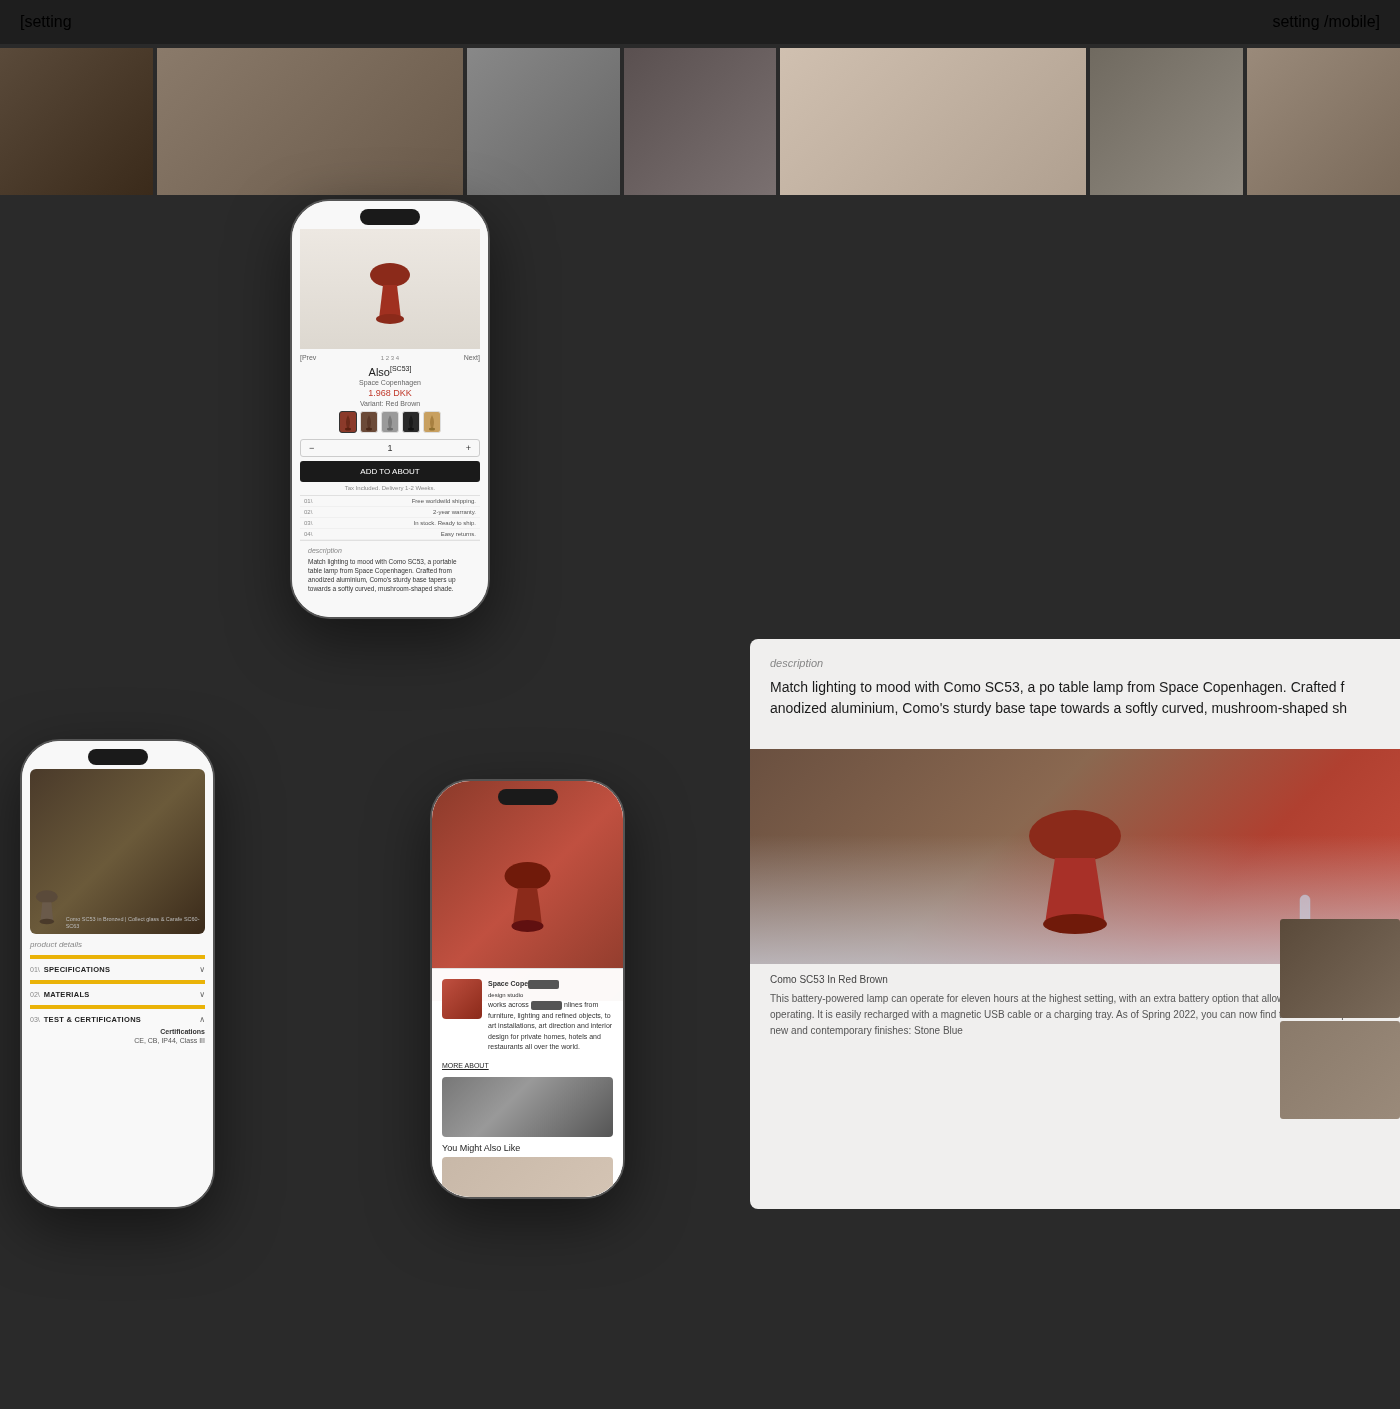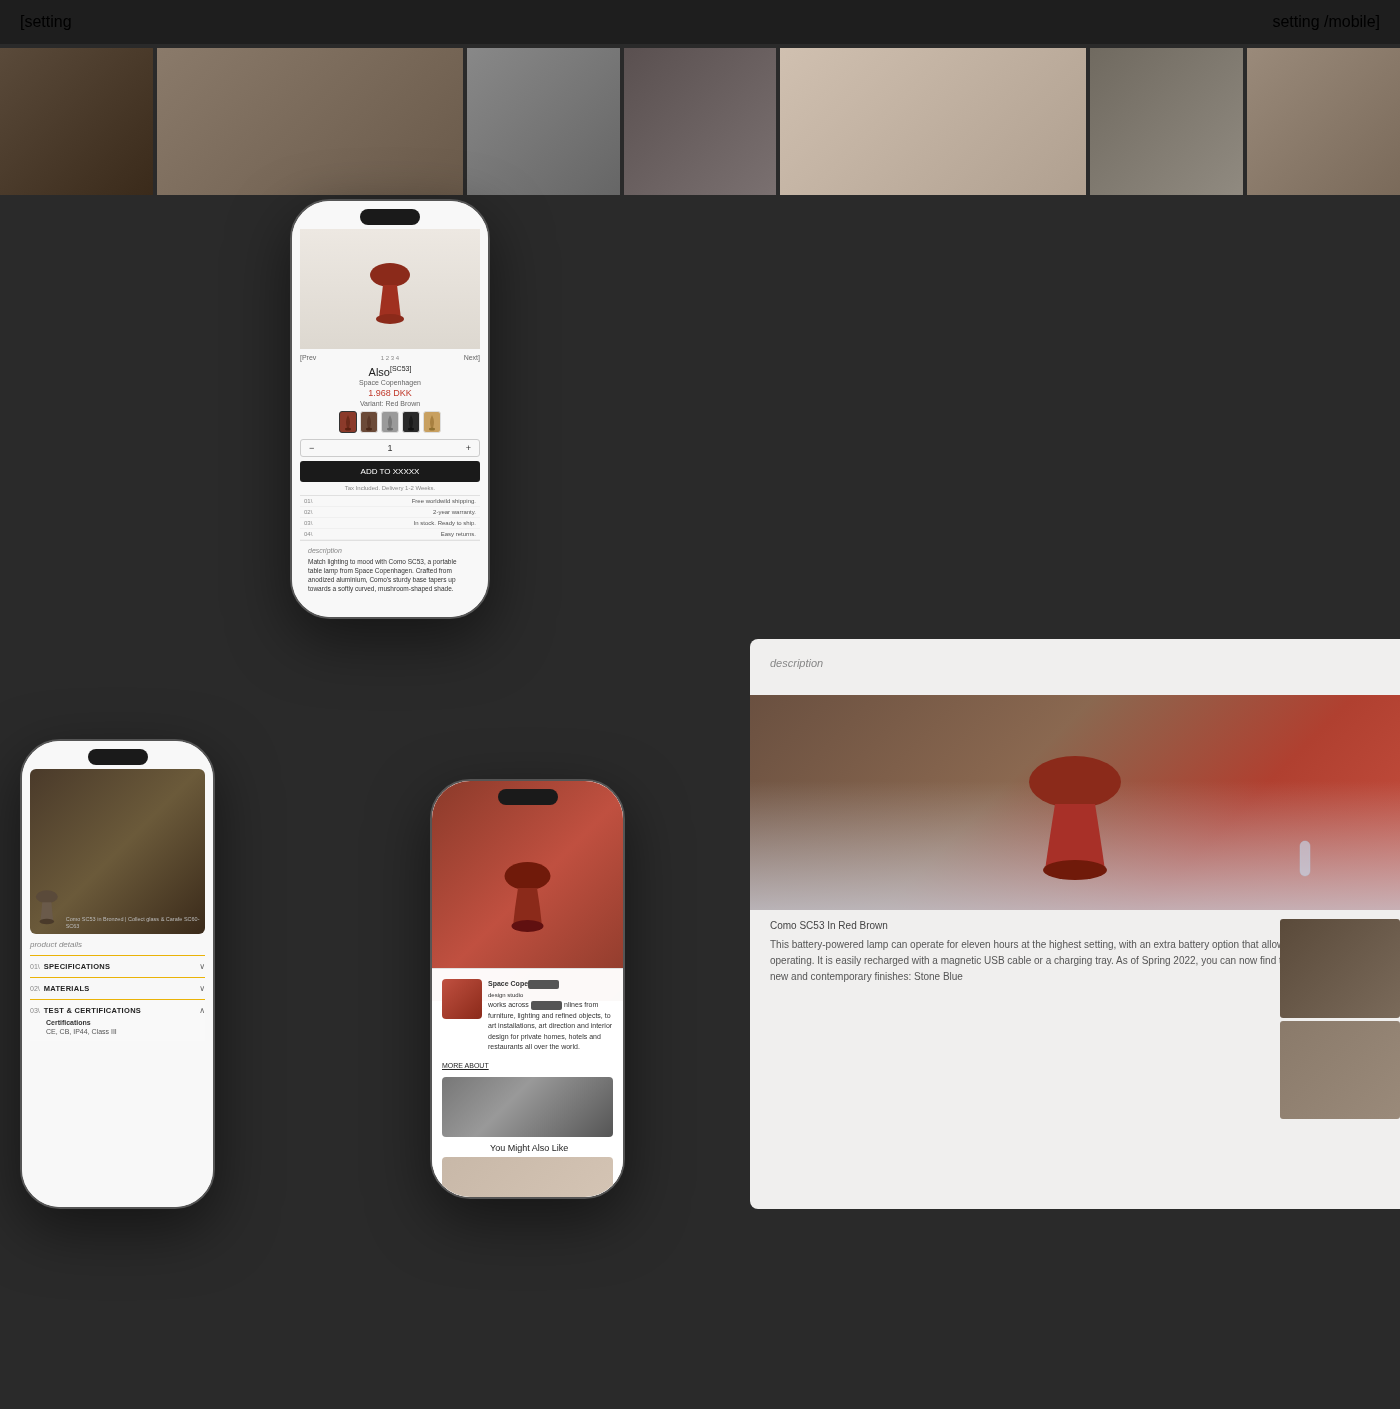--- a/index.html
+++ b/index.html
@@ -241,22 +241,23 @@
     }
 
     .product-details-header {
       font-size: 8px;
       font-style: italic;
       color: #888;
       margin-bottom: 6px;
     }
 
     .accordion-item {
-      border-top: 1px solid #eab308;
+      border-top: 4px solid #eab308;
       padding: 6px 0;
+      text-align: right;
     }
     .accordion-header {
       display: flex;
       justify-content: space-between;
       align-items: center;
       cursor: pointer;
     }
     .accordion-num {
       font-size: 7px;
       color: #888;
@@ -333,21 +334,20 @@
       background: linear-gradient(135deg, #888 0%, #666 100%);
       border-radius: 4px;
       margin-bottom: 6px;
     }
 
     .you-might-also {
       font-size: 9px;
       font-weight: 500;
       color: #222;
       margin-bottom: 4px;
-      margin-left: 48px;
     }
 
     .also-img {
       width: 100%;
       height: 70px;
       background: linear-gradient(135deg, #c8b8a8 0%, #d5c5b5 100%);
       border-radius: 4px;
     }
 
     
@@ -532,21 +532,21 @@
         </div>
 
         
         <div class="qty-control">
           <span>−</span>
           <span>1</span>
           <span>+</span>
         </div>
 
         
-        <button class="add-to-cart-btn">ADD TO XXXXX</button>
+        <button class="add-to-cart-btn">ADD TO ABOUT</button>
 
         <div class="tax-note">Tax Included. Delivery 1-2 Weeks.</div>
 
         
         <div class="feature-list">
           <div class="feature-item">
             <span class="feature-num">01\</span>
             <span>Free worldwild shipping.</span>
           </div>
           <div class="feature-item">
@@ -657,20 +657,21 @@
         <div class="brand-photo" style="background:linear-gradient(135deg,#777 0%,#999 40%,#555 100%);height:60px;border-radius:4px;margin-bottom:6px;"></div>
         <div class="you-might-also">You Might Also Like</div>
         <div class="also-img" style="background:linear-gradient(135deg,#c8b8a8 0%,#d5c5b5 100%);height:60px;border-radius:4px;"></div>
       </div>
     </div>
   </div>
 
   <div class="right-panel">
     <div class="right-panel-inner">
       <div class="right-desc-label">description</div>
+      <div class="right-desc-text">Match lighting to mood with Como SC53, a po table lamp from Space Copenhagen. Crafted f anodized aluminium, Como's sturdy base tape towards a softly curved, mushroom-shaped sh</div>
     </div>
 
     <div class="rp-large-img">
       <div class="rp-img-bg" style="display:flex;align-items:center;justify-content:center;position:relative;">
 
         <div style="position:absolute;bottom:0;left:0;right:0;height:60%;background:linear-gradient(180deg,rgba(200,200,210,0) 0%,rgba(200,200,210,0.8) 100%);"></div>
         <svg width="120" height="160" viewBox="0 0 120 160" style="position:absolute;bottom:20px;left:50%;transform:translateX(-50%);">
           <ellipse cx="60" cy="52" rx="46" ry="26" fill="#8B2A1A"></ellipse>
           <path d="M40 74 Q35 105 30 140 L90 140 Q85 105 80 74 Z" fill="#A83028"></path>
           <ellipse cx="60" cy="140" rx="32" ry="10" fill="#701a0a"></ellipse>

